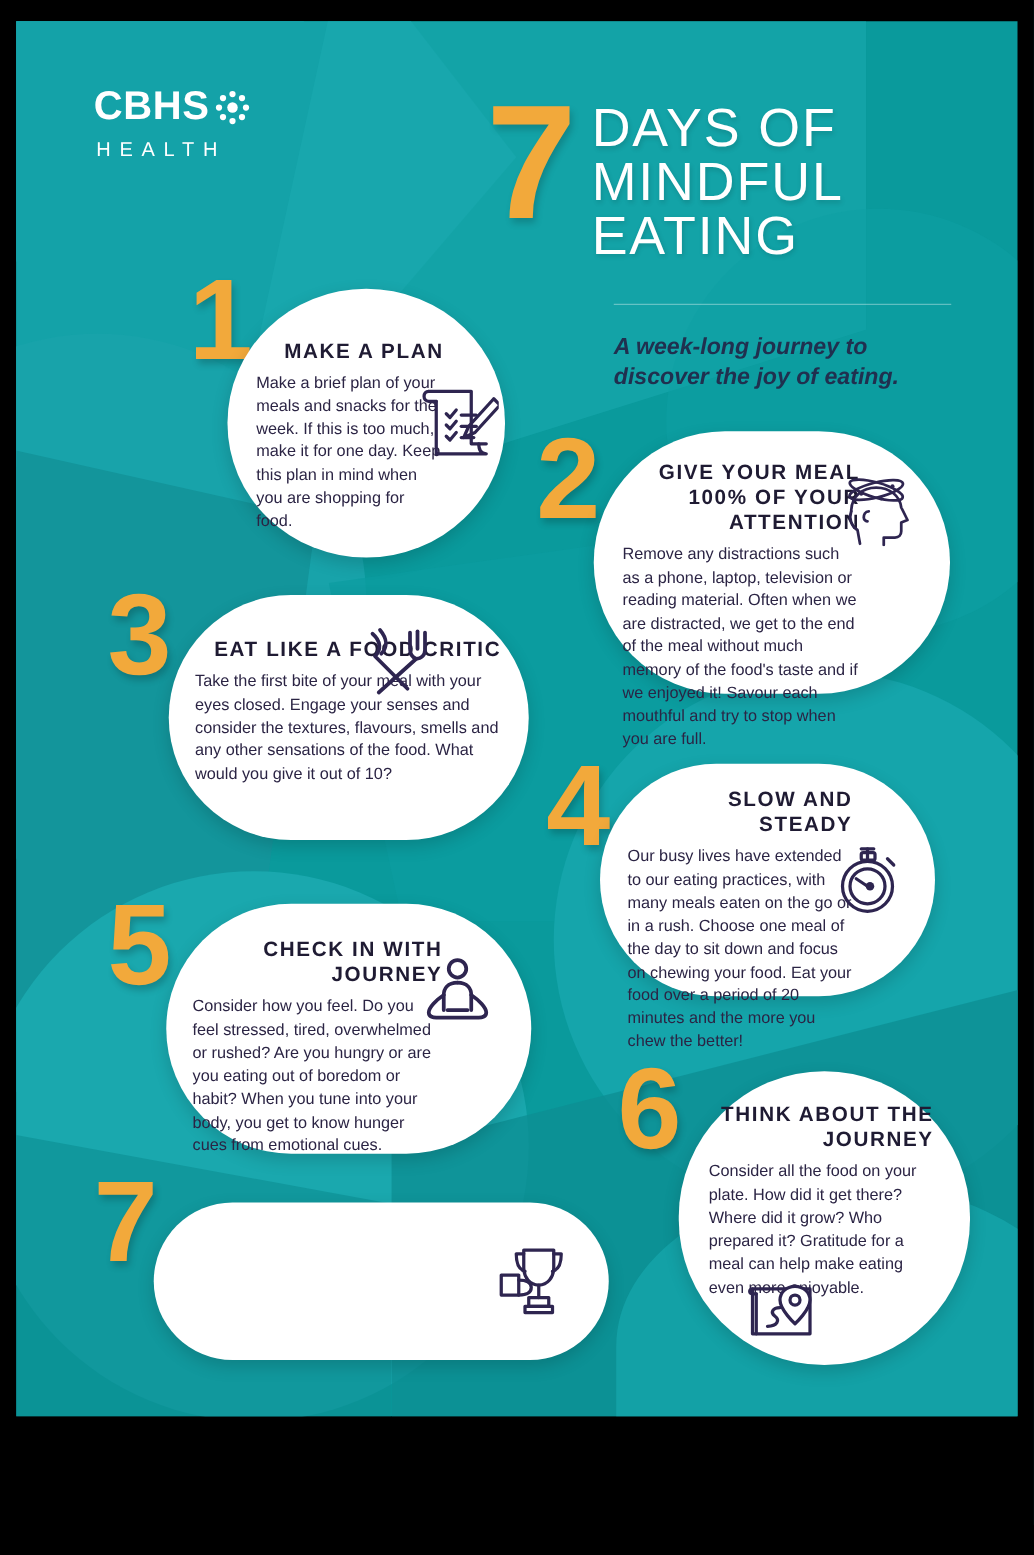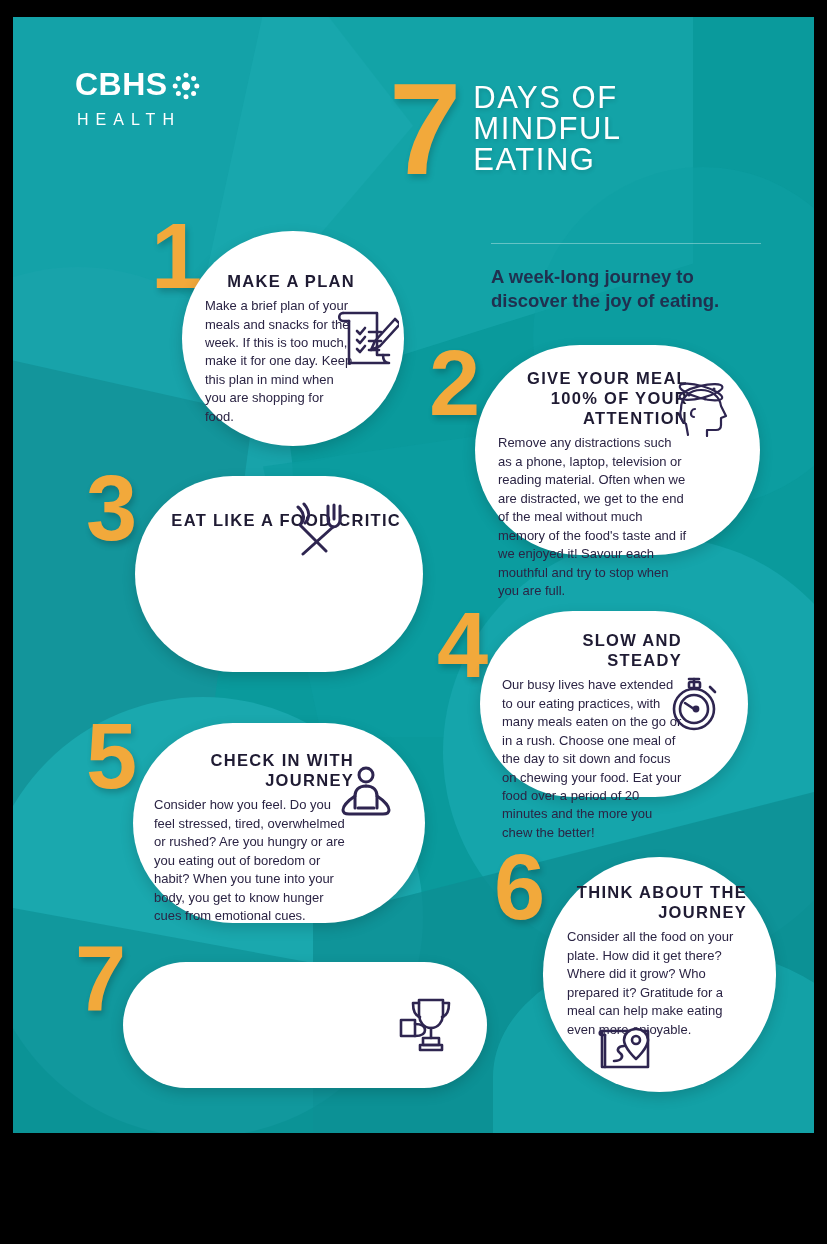--- a/index.html
+++ b/index.html
@@ -35,26 +35,26 @@
   #logo{position:absolute;left:62px;top:52px;width:190px;}
   .logo-row{display:flex;align-items:flex-start;}
   .logo-word{color:#fff;font-size:32px;font-weight:bold;letter-spacing:.5px;line-height:.95;}
   .logo-mark{margin-left:3px;margin-top:2px;}
   .logo-sub{color:#fff;font-size:16px;letter-spacing:7px;margin-top:6px;margin-left:2px;}
 
   #title-block{position:absolute;left:376px;top:55px;width:370px;}
   .title-flex{display:flex;align-items:flex-start;}
   #big7{font-size:130px;line-height:.88;font-weight:bold;color:#f2a93b;
         text-shadow:2px 4px 6px rgba(0,0,0,.18);margin-right:12px;}
-  .title-lines{color:#fff;font-size:31px;line-height:1.0;letter-spacing:1.5px;
+  .title-lines{color:#fff;font-size:43px;line-height:1.0;letter-spacing:1.5px;
         font-weight:300;padding-top:10px;text-shadow:1px 2px 4px rgba(0,0,0,.14);}
   #title-rule{position:absolute;left:478px;top:226px;width:270px;height:1px;
         background:rgba(255,255,255,.35);}
   #subtitle{position:absolute;left:478px;top:248px;width:280px;color:#20304f;
-        font-size:18.5px;font-weight:bold;line-height:1.32;}
+        font-size:18.5px;font-style:italic;font-weight:bold;line-height:1.32;}
 
   
   .card{position:absolute;background:#fff;box-shadow:0 5px 14px rgba(0,0,0,.16);}
   .num{position:absolute;font-size:92px;font-weight:bold;color:#f2a93b;line-height:.8;
        text-shadow:2px 4px 6px rgba(0,0,0,.2);}
   .c-head{color:#1f1b33;font-weight:bold;letter-spacing:1.3px;font-size:16.5px;line-height:1.22;text-align:right;}
   .c-body{color:#2b2444;font-size:13px;line-height:1.42;margin-top:6px;}
   .c-inner{position:absolute;}
   .ico{position:absolute;color:#2e2550;}
 
@@ -186,20 +186,21 @@
         <circle cx="47" cy="10" r="1.6" fill="#2e2550" stroke="none"></circle>
         <circle cx="38" cy="20" r="1.4" fill="#2e2550" stroke="none"></circle>
       </svg>
     </div>
   </div>
 
   <div class="num" id="num3">3</div>
   <div class="card" id="card3">
     <div class="c-inner" id="in3">
       <div class="c-head">EAT LIKE A FOOD CRITIC</div>
+      <div class="c-body">Take the first bite of your meal with your eyes closed. Engage your senses and consider the textures, flavours, smells and any other sensations of the food. What would you give it out of 10?</div>
     </div>
     <div class="ico" id="ic3">
       <svg width="58" height="56" viewBox="0 0 58 56" fill="none" stroke="#2e2550" stroke-width="3" stroke-linecap="round" stroke-linejoin="round">
         <path d="M8 6 c7 6 7 13 2 18 l26 26"></path>
         <path d="M14 3 c6 7 6 14 1 19"></path>
         <path d="M50 5 v14 c0 4 -3 7 -7 7 l-30 27"></path>
         <path d="M44 4 v14"></path>
         <path d="M38 5 v13 c0 4 2 7 5 8"></path>
       </svg>
     </div>

